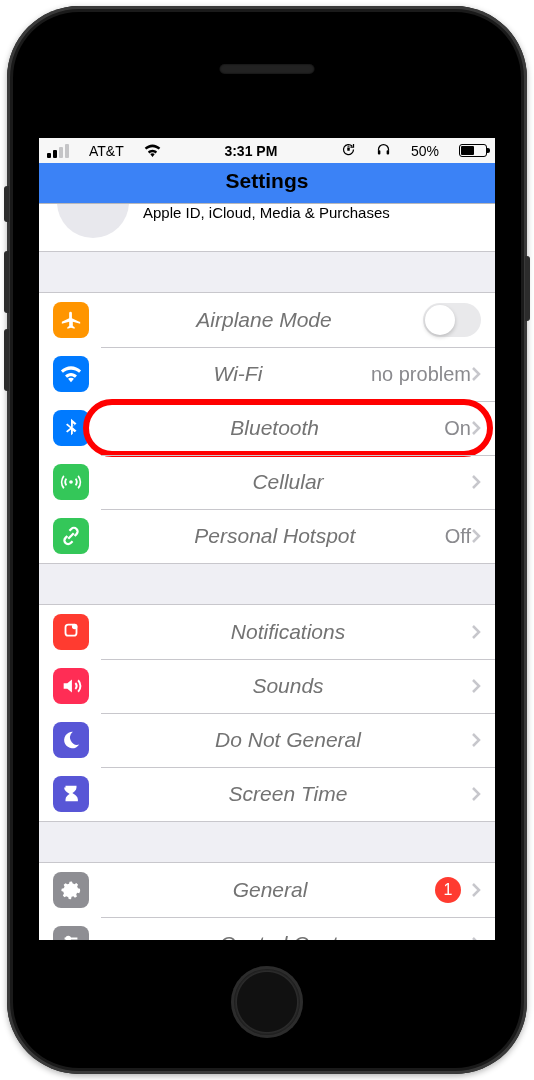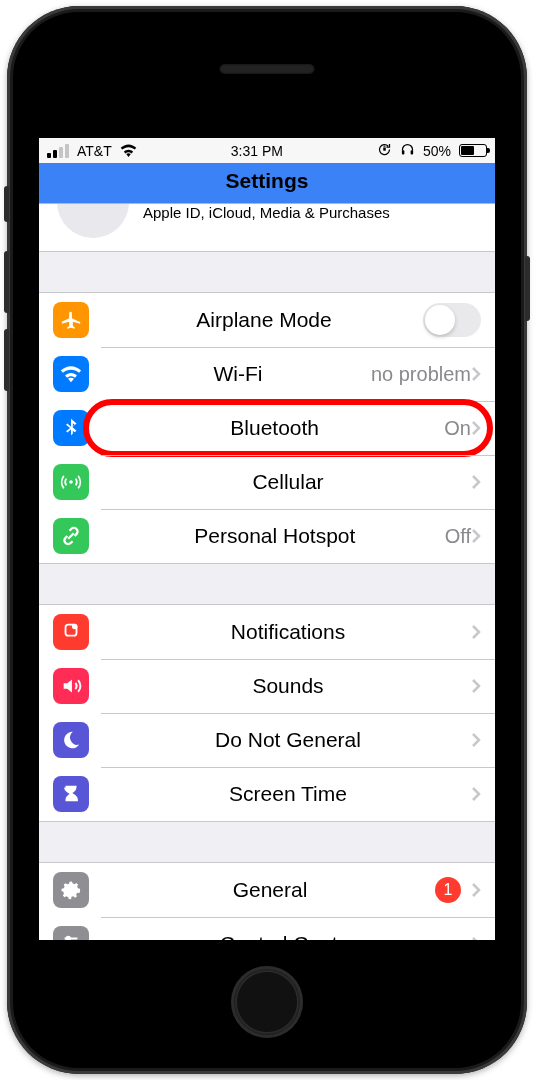--- a/index.html
+++ b/index.html
@@ -61,21 +61,21 @@
   .statusbar {
     height: 25px;
     background: #f7f7f7;
     display: flex;
     align-items: center;
     justify-content: space-between;
     font-size: 14px;
     padding: 0 8px;
     color: #000;
   }
-  .sb-left, .sb-rightg { display: flex; align-items: center; gap: 8px; }
+  .sb-left, .sb-rightg { display: flex; align-items: center; gap: 20px; }
   .sig {
     display: flex; align-items: flex-end; gap: 2px;
   }
   .sig span {
     width: 4px; background: #000; border-radius: 1px;
   }
   .sig span:nth-child(1){height:5px}
   .sig span:nth-child(2){height:8px}
   .sig span:nth-child(3){height:11px; background:#c5c5c7}
   .sig span:nth-child(4){height:14px; background:#c5c5c7}
@@ -142,21 +142,21 @@
     height: 1px;
     background: #c8c7cc;
   }
   .icn {
     width: 36px; height: 36px; border-radius: 8px;
     margin-right: 16px;
     display: flex; align-items: center; justify-content: center;
     flex: 0 0 auto;
   }
   .icn svg { width: 22px; height: 22px; }
-  .lbl { font-size: 21px; color: #000000; flex: 1; }
+  .lbl { font-size: 21px; color: #737373; flex: 1; font-style: italic; }
   .val { font-size: 20px; color: #8a8a8e; margin-right: 0; }
   .chev {
     width: 10px; height: 16px; flex: 0 0 auto;
   }
   .chev svg { stroke: #c7c7cc; stroke-width: 2.5; fill: none; }
   .toggle {
     width: 58px; height: 34px; border-radius: 17px; background: #e9e9eb; position: relative;
   }
   .toggle .knob {
     position: absolute; top: 2px; left: 2px; width: 30px; height: 30px;
@@ -201,21 +201,21 @@
               <span></span>
               <span></span>
             </div>
           <span>AT&amp;T</span>
           <span class="wifi-ic">
             <svg width="17" height="13" viewBox="0 0 24 18">
                 <path fill="#000" d="M12 18l-3.2-3.9C9.7 13.4 10.8 13 12 13s2.3.4 3.2 1.1L12 18zM5.5 10.6C7.3 9 9.6 8 12 8s4.7 1 6.5 2.6l-2.2 2.6C15.1 12.1 13.6 11.5 12 11.5s-3.1.6-4.3 1.7L5.5 10.6zM1 5.1C4 2.3 7.9.5 12 .5s8 1.8 11 4.6l-2.2 2.6C18.5 5.6 15.4 4.3 12 4.3S5.5 5.6 3.2 7.7L1 5.1z"></path>
               </svg>
           </span>
         </div>
-        <span style="font-weight:400">3:31 PM</span>
+        <span style="font-weight:700">3:31 PM</span>
         <div class="sb-rightg">
           <span>
             <svg width="15" height="15" viewBox="0 0 24 24">
                 <path fill="none" stroke="#000" stroke-width="2" d="M20 12a8 8 0 1 1-2.3-5.6M20 3v5h-5"></path>
                 <rect x="10" y="9" width="4" height="5" fill="#000" rx="1"></rect>
                 <path d="M11 9V7.5a1 1 0 0 1 2 0V9" fill="none" stroke="#000" stroke-width="1.4"></path>
               </svg>
           </span>
           <span>
             <svg width="15" height="15" viewBox="0 0 24 24">

